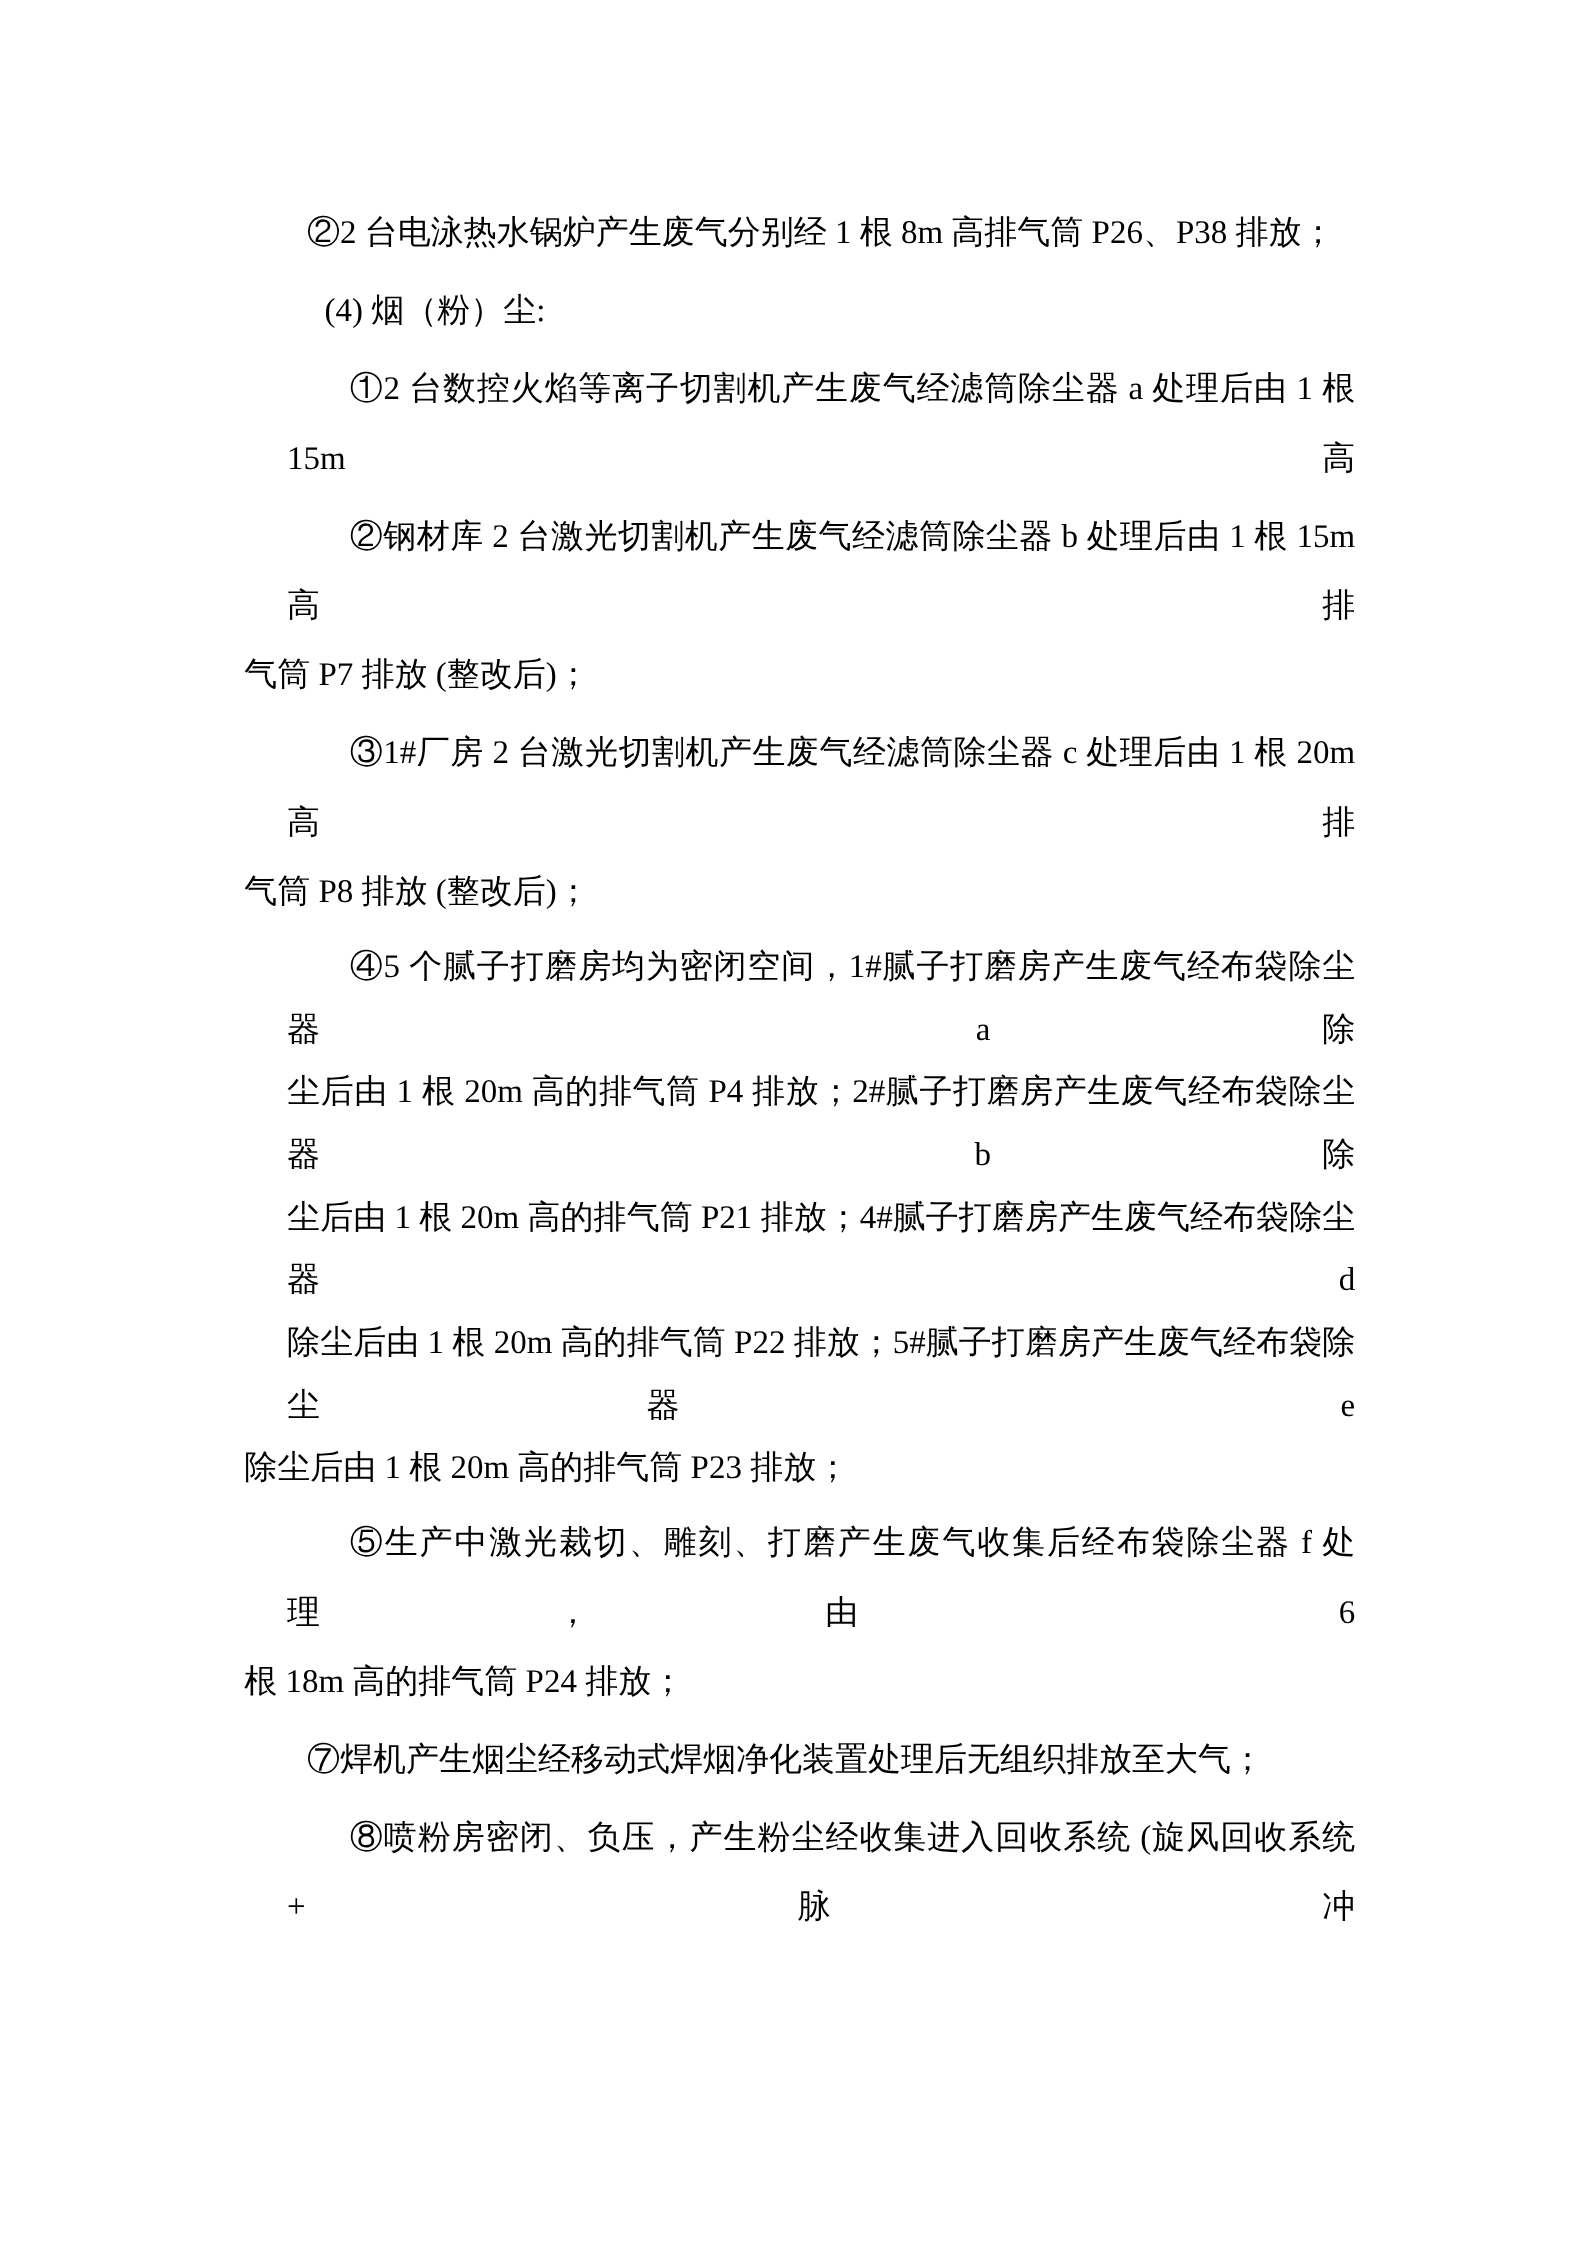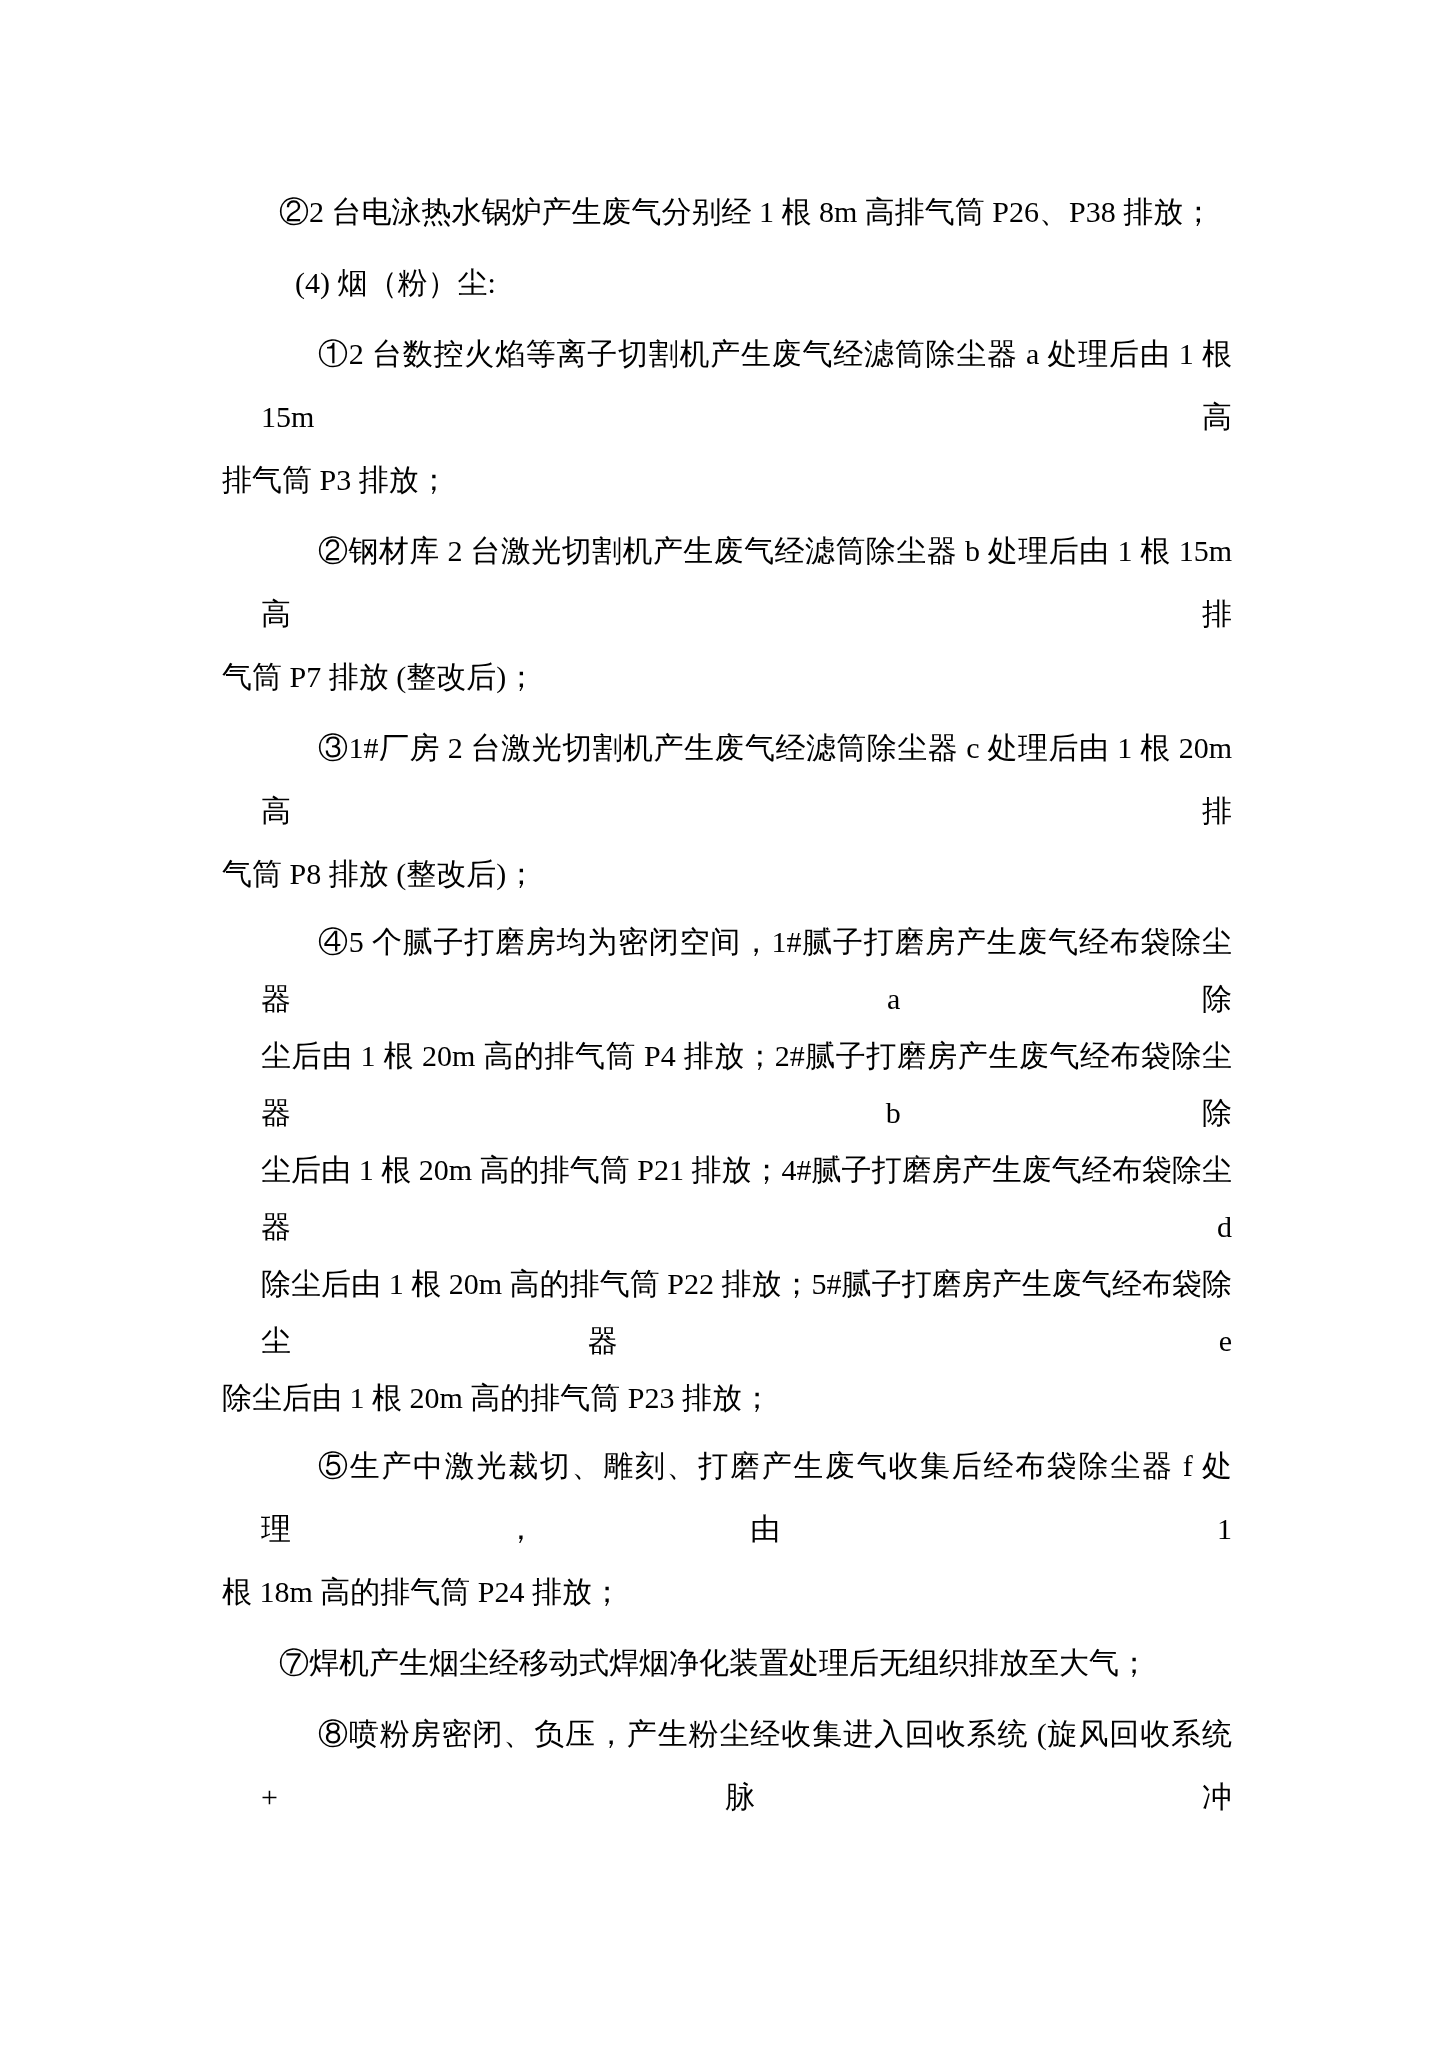--- a/index.html
+++ b/index.html
@@ -50,21 +50,20 @@
   <div class="para">
     <div class="line indent">②2 台电泳热水锅炉产生废气分别经 1 根 8m 高排气筒 P26、P38 排放；</div>
   </div>
 
   <div class="para">
     <div class="line indent-lg">(4) 烟（粉）尘:</div>
   </div>
 
   <div class="para">
     <div class="line indent fill">①2 台数控火焰等离子切割机产生废气经滤筒除尘器 a 处理后由 1 根 15m 高</div>
-    <div class="line">排气筒 P3 排放；</div>
   </div>
 
   <div class="para">
     <div class="line indent fill">②钢材库 2 台激光切割机产生废气经滤筒除尘器 b 处理后由 1 根 15m 高排</div>
     <div class="line">气筒 P7 排放 (整改后)；</div>
   </div>
 
   <div class="para">
     <div class="line indent fill">③1#厂房 2 台激光切割机产生废气经滤筒除尘器 c 处理后由 1 根 20m 高排</div>
     <div class="line">气筒 P8 排放 (整改后)；</div>
@@ -72,21 +71,21 @@
 
   <div class="para dense">
     <div class="line indent fill">④5 个腻子打磨房均为密闭空间，1#腻子打磨房产生废气经布袋除尘器 a 除</div>
     <div class="line fill">尘后由 1 根 20m 高的排气筒 P4 排放；2#腻子打磨房产生废气经布袋除尘器 b 除</div>
     <div class="line fill">尘后由 1 根 20m 高的排气筒 P21 排放；4#腻子打磨房产生废气经布袋除尘器 d</div>
     <div class="line fill">除尘后由 1 根 20m 高的排气筒 P22 排放；5#腻子打磨房产生废气经布袋除尘器 e</div>
     <div class="line">除尘后由 1 根 20m 高的排气筒 P23 排放；</div>
   </div>
 
   <div class="para">
-    <div class="line indent fill">⑤生产中激光裁切、雕刻、打磨产生废气收集后经布袋除尘器 f 处理，由 1</div>
+    <div class="line indent fill">⑤生产中激光裁切、雕刻、打磨产生废气收集后经布袋除尘器 f 处理，由 6</div>
     <div class="line">根 18m 高的排气筒 P24 排放；</div>
   </div>
 
 
   <div class="para">
     <div class="line indent">⑦焊机产生烟尘经移动式焊烟净化装置处理后无组织排放至大气；</div>
   </div>
 
   <div class="para">
     <div class="line indent fill">⑧喷粉房密闭、负压，产生粉尘经收集进入回收系统 (旋风回收系统+脉冲</div>

